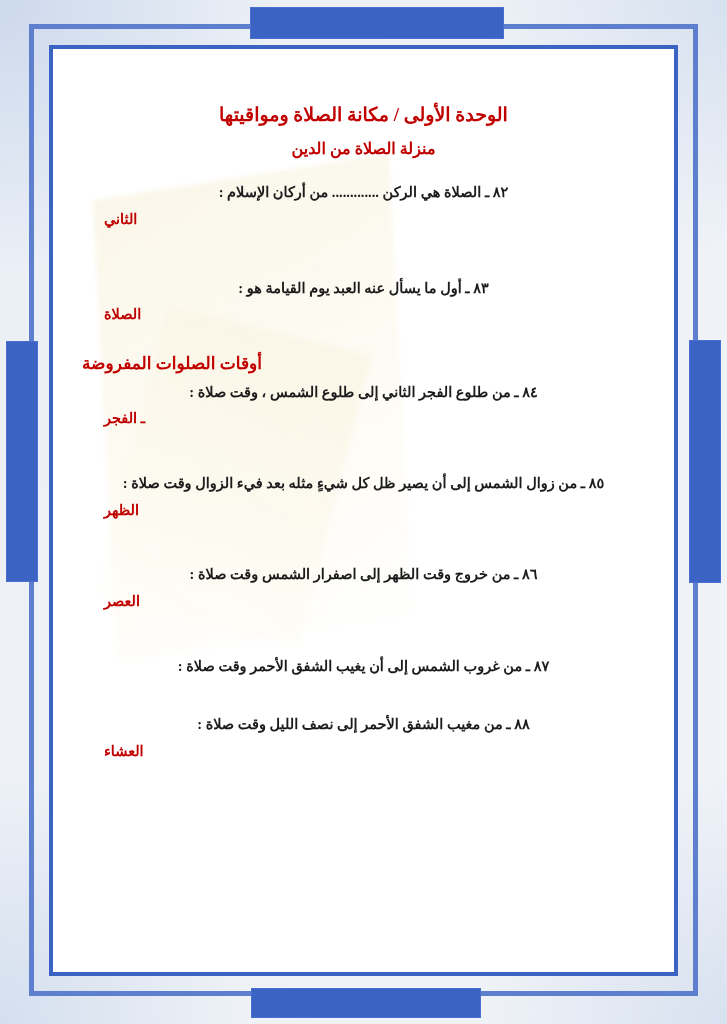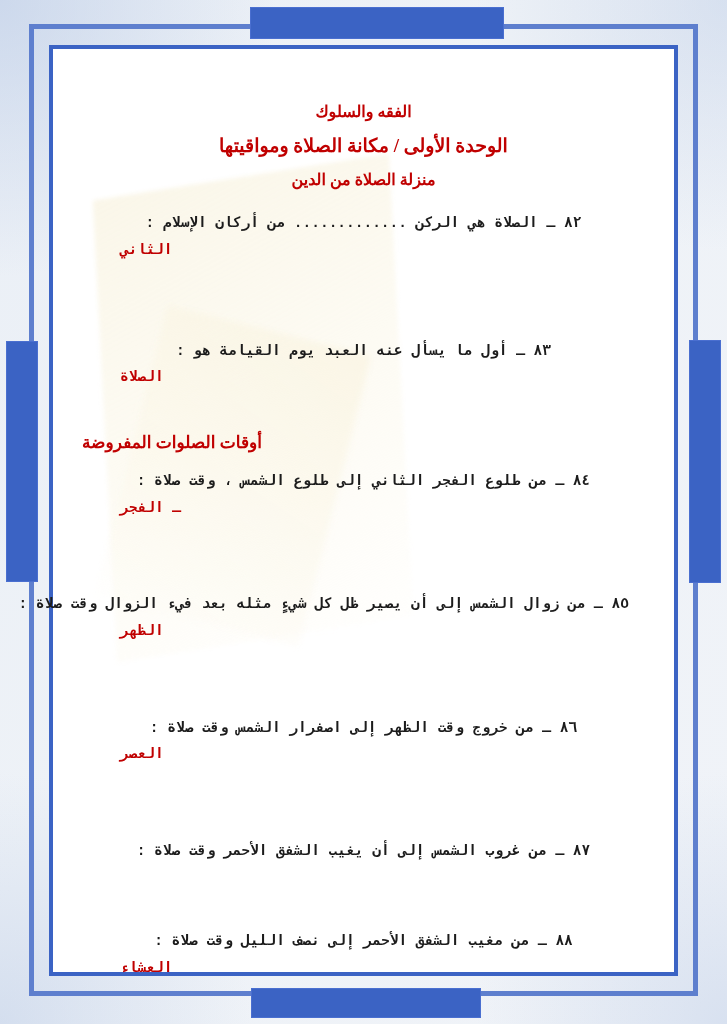--- a/index.html
+++ b/index.html
@@ -129,22 +129,21 @@
 
   .section-head {
     color: #c00000;
     font-weight: bold;
     font-size: 17px;
     text-align: left;
     margin: 4px 0 6px 0;
   }
 
   .qa {
-    margin: 16px;
-    font-family: Liberation Mono, monospace;
+    margin: 0;
   }
   .q {
     color: #1c1c1c;
     font-weight: bold;
     font-size: 14.5px;
     text-align: center;
     line-height: 1.7;
     white-space: nowrap;
   }
   .a {
@@ -177,21 +176,20 @@
     <div class="watermark2"></div>
   </div>
 
   <div class="tab tab-top"></div>
   <div class="tab tab-bottom"></div>
   <div class="tab tab-left"></div>
   <div class="tab tab-right"></div>
 
   <div class="content">
 
-    <h1 class="title t1">الفقه والسلوك</h1>
 
     <h2 class="title t2">الوحدة الأولى / مكانة الصلاة ومواقيتها</h2>
 
     <h3 class="title t3">منزلة الصلاة من الدين</h3>
 
     <div class="qa">
       <div class="q">٨٢ ـ الصلاة هي الركن ............. من أركان الإسلام :</div>
       <div class="a">الثاني</div>
     </div>
 

